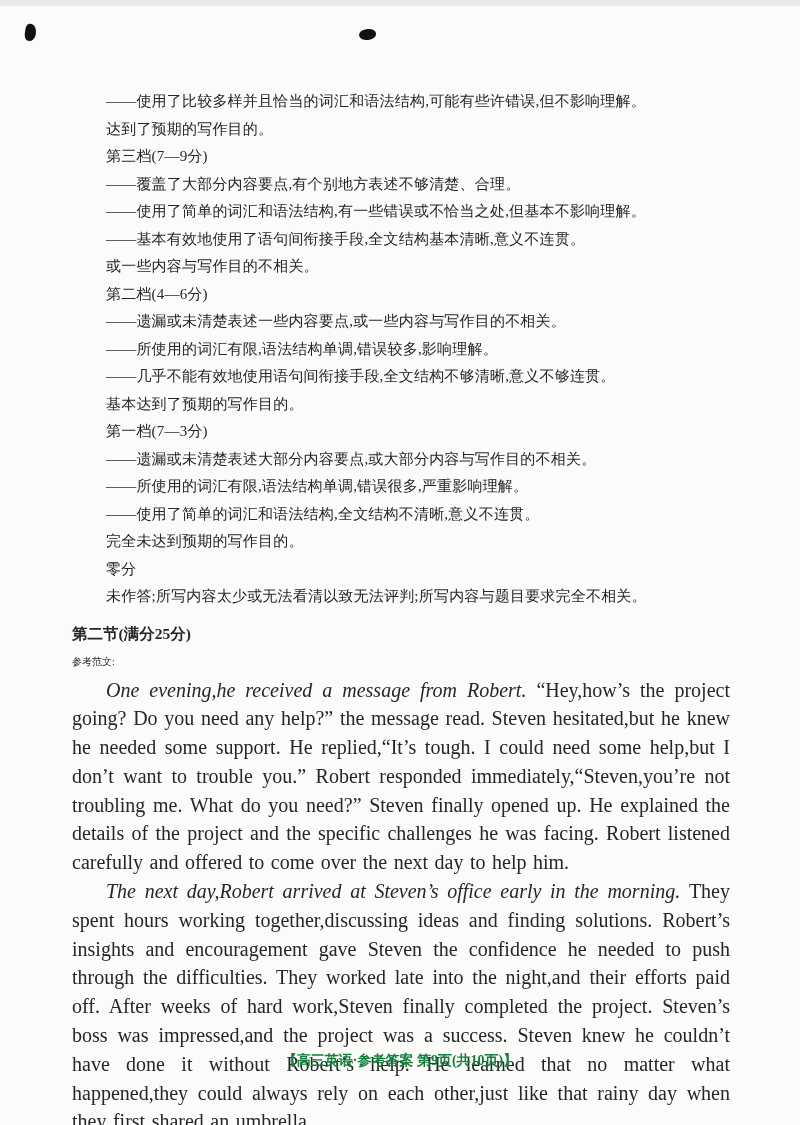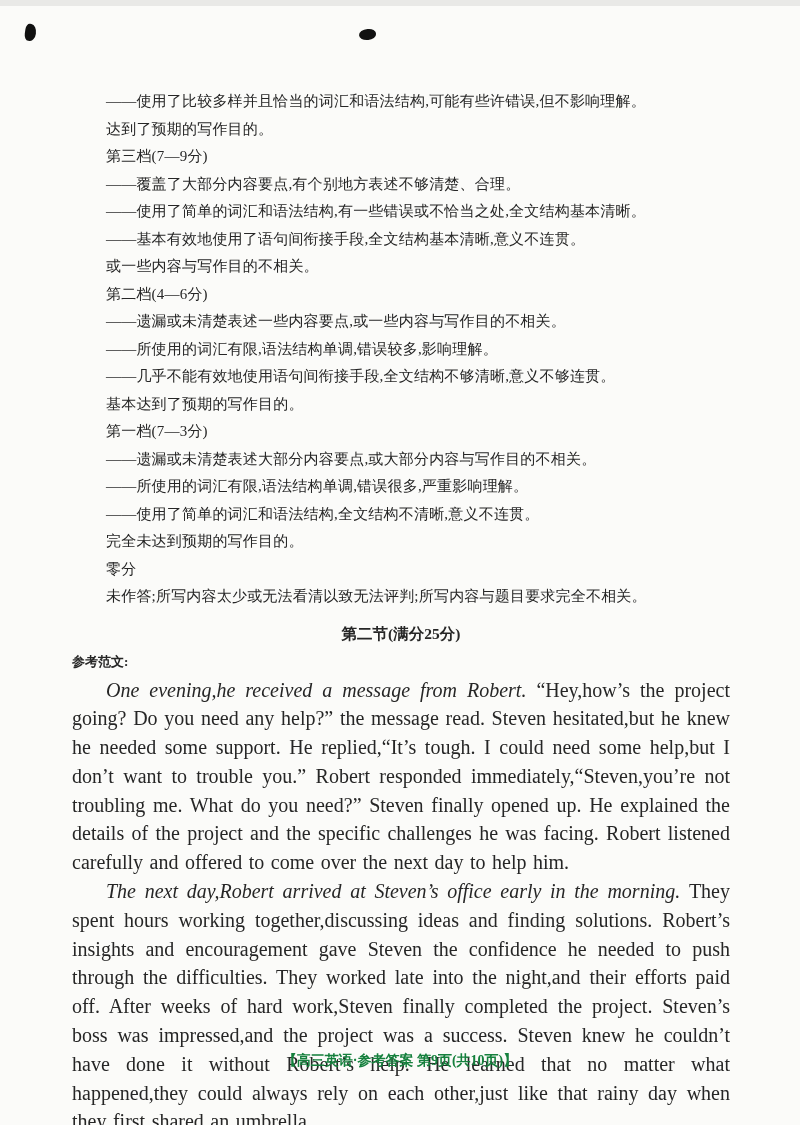--- a/index.html
+++ b/index.html
@@ -47,25 +47,24 @@
     letter-spacing: 0.2px;
   }
   .r-line {
     white-space: nowrap;
   }
   .sec-heading {
     margin-top: 9px;
     font-weight: bold;
     font-size: 15.5px;
     line-height: 28px;
-    text-align: center;
   }
   .sec-sub {
-    font-weight: bold;
-    font-size: 13px;
+    font-weight: normal;
+    font-size: 10px;
     line-height: 28px;
   }
   p.essay {
     margin: 0;
     font-size: 20px;
     line-height: 28.8px;
     text-align: justify;
     text-indent: 34px;
     word-spacing: 1.5px;
   }
@@ -91,21 +90,21 @@
   <div class="mark mark1"></div>
   <div class="mark mark2"></div>
 
   <div class="content">
 
     <div class="rubric">
       <div class="r-line">——使用了比较多样并且恰当的词汇和语法结构,可能有些许错误,但不影响理解。</div>
       <div class="r-line">达到了预期的写作目的。</div>
       <div class="r-line">第三档(7—9分)</div>
       <div class="r-line">——覆盖了大部分内容要点,有个别地方表述不够清楚、合理。</div>
-      <div class="r-line">——使用了简单的词汇和语法结构,有一些错误或不恰当之处,全文结构基本清晰。</div>
+      <div class="r-line">——使用了简单的词汇和语法结构,有一些错误或不恰当之处,但基本不影响理解。</div>
       <div class="r-line">——基本有效地使用了语句间衔接手段,全文结构基本清晰,意义不连贯。</div>
       <div class="r-line">或一些内容与写作目的不相关。</div>
       <div class="r-line">第二档(4—6分)</div>
       <div class="r-line">——遗漏或未清楚表述一些内容要点,或一些内容与写作目的不相关。</div>
       <div class="r-line">——所使用的词汇有限,语法结构单调,错误较多,影响理解。</div>
       <div class="r-line">——几乎不能有效地使用语句间衔接手段,全文结构不够清晰,意义不够连贯。</div>
       <div class="r-line">基本达到了预期的写作目的。</div>
       <div class="r-line">第一档(7—3分)</div>
       <div class="r-line">——遗漏或未清楚表述大部分内容要点,或大部分内容与写作目的不相关。</div>
       <div class="r-line">——所使用的词汇有限,语法结构单调,错误很多,严重影响理解。</div>

